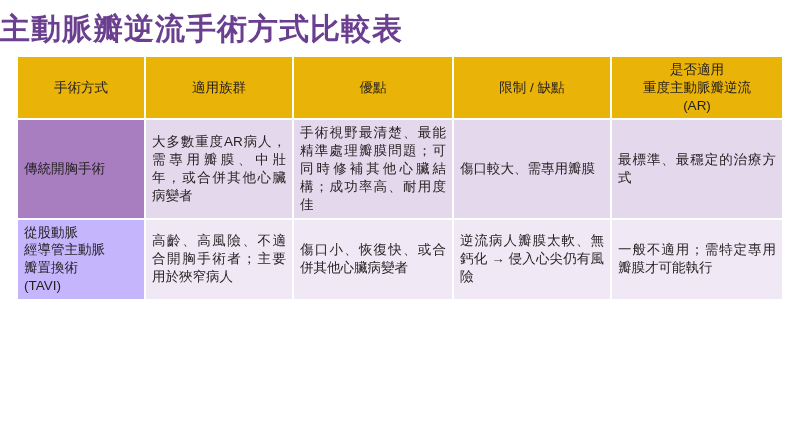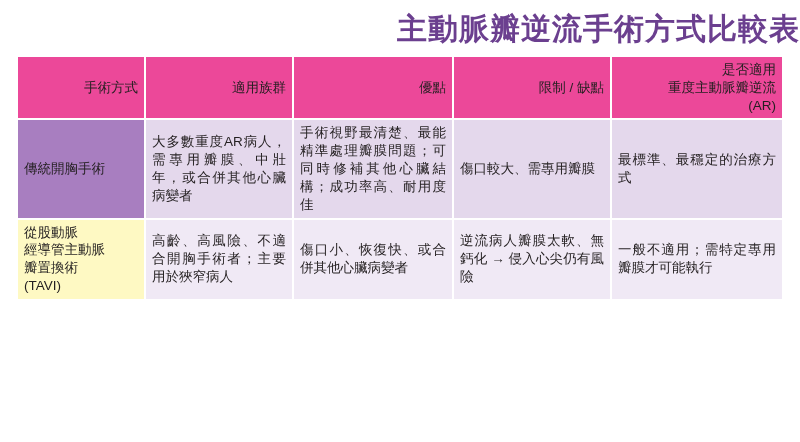--- a/index.html
+++ b/index.html
@@ -13,21 +13,21 @@
     font-family: "Liberation Sans", sans-serif;
     overflow: hidden;
   }
   #page {
     position: relative;
     width: 800px;
     height: 442px;
     box-sizing: border-box;
   }
   #title {
-    text-align: right;
+    text-align: left;
     font-size: 30px;
     font-weight: bold;
     color: #6b3f8f;
     letter-spacing: 1px;
     padding-top: 12px;
     padding-bottom: 10px;
     line-height: 1.1;
   }
   table.cmp {
     border-collapse: collapse;
@@ -39,41 +39,41 @@
     border: 2px solid #ffffff;
     padding: 4px 6px;
     vertical-align: middle;
     font-size: 13.5px;
     line-height: 1.32;
     color: #231f20;
     box-sizing: border-box;
   }
   
   thead th {
-    background: #ec4899;
+    background: #eab308;
     color: #2b2b2b;
     font-weight: normal;
     font-size: 14.5px;
-    text-align: right;
+    text-align: center;
     height: 62px;
   }
   
   td.rowhead {
     background: #a97fc0;
     color: #ffffff;
     font-size: 13.5px;
     line-height: 1.3;
   }
   
   tr.band-a td.cell { background: #e4d8ec; }
   tr.band-b td.cell { background: #f0e9f5; }
   tr.band-c td.cell { background: #e4d8ec; }
 
   tr.band-a td.rowhead { background: #a87ec0; }
-  tr.band-b td.rowhead { background: #fef9c3; margin-top: 26px; }
+  tr.band-b td.rowhead { background: #c4b5fd; margin-top: 26px; }
   tr.band-c td.rowhead { background: #a87ec0; }
 
   td.just {
     text-align: justify;
     text-justify: inter-ideograph;
   }
 
   col.c1 { width: 128px; }
   col.c2 { width: 148px; }
   col.c3 { width: 160px; }

